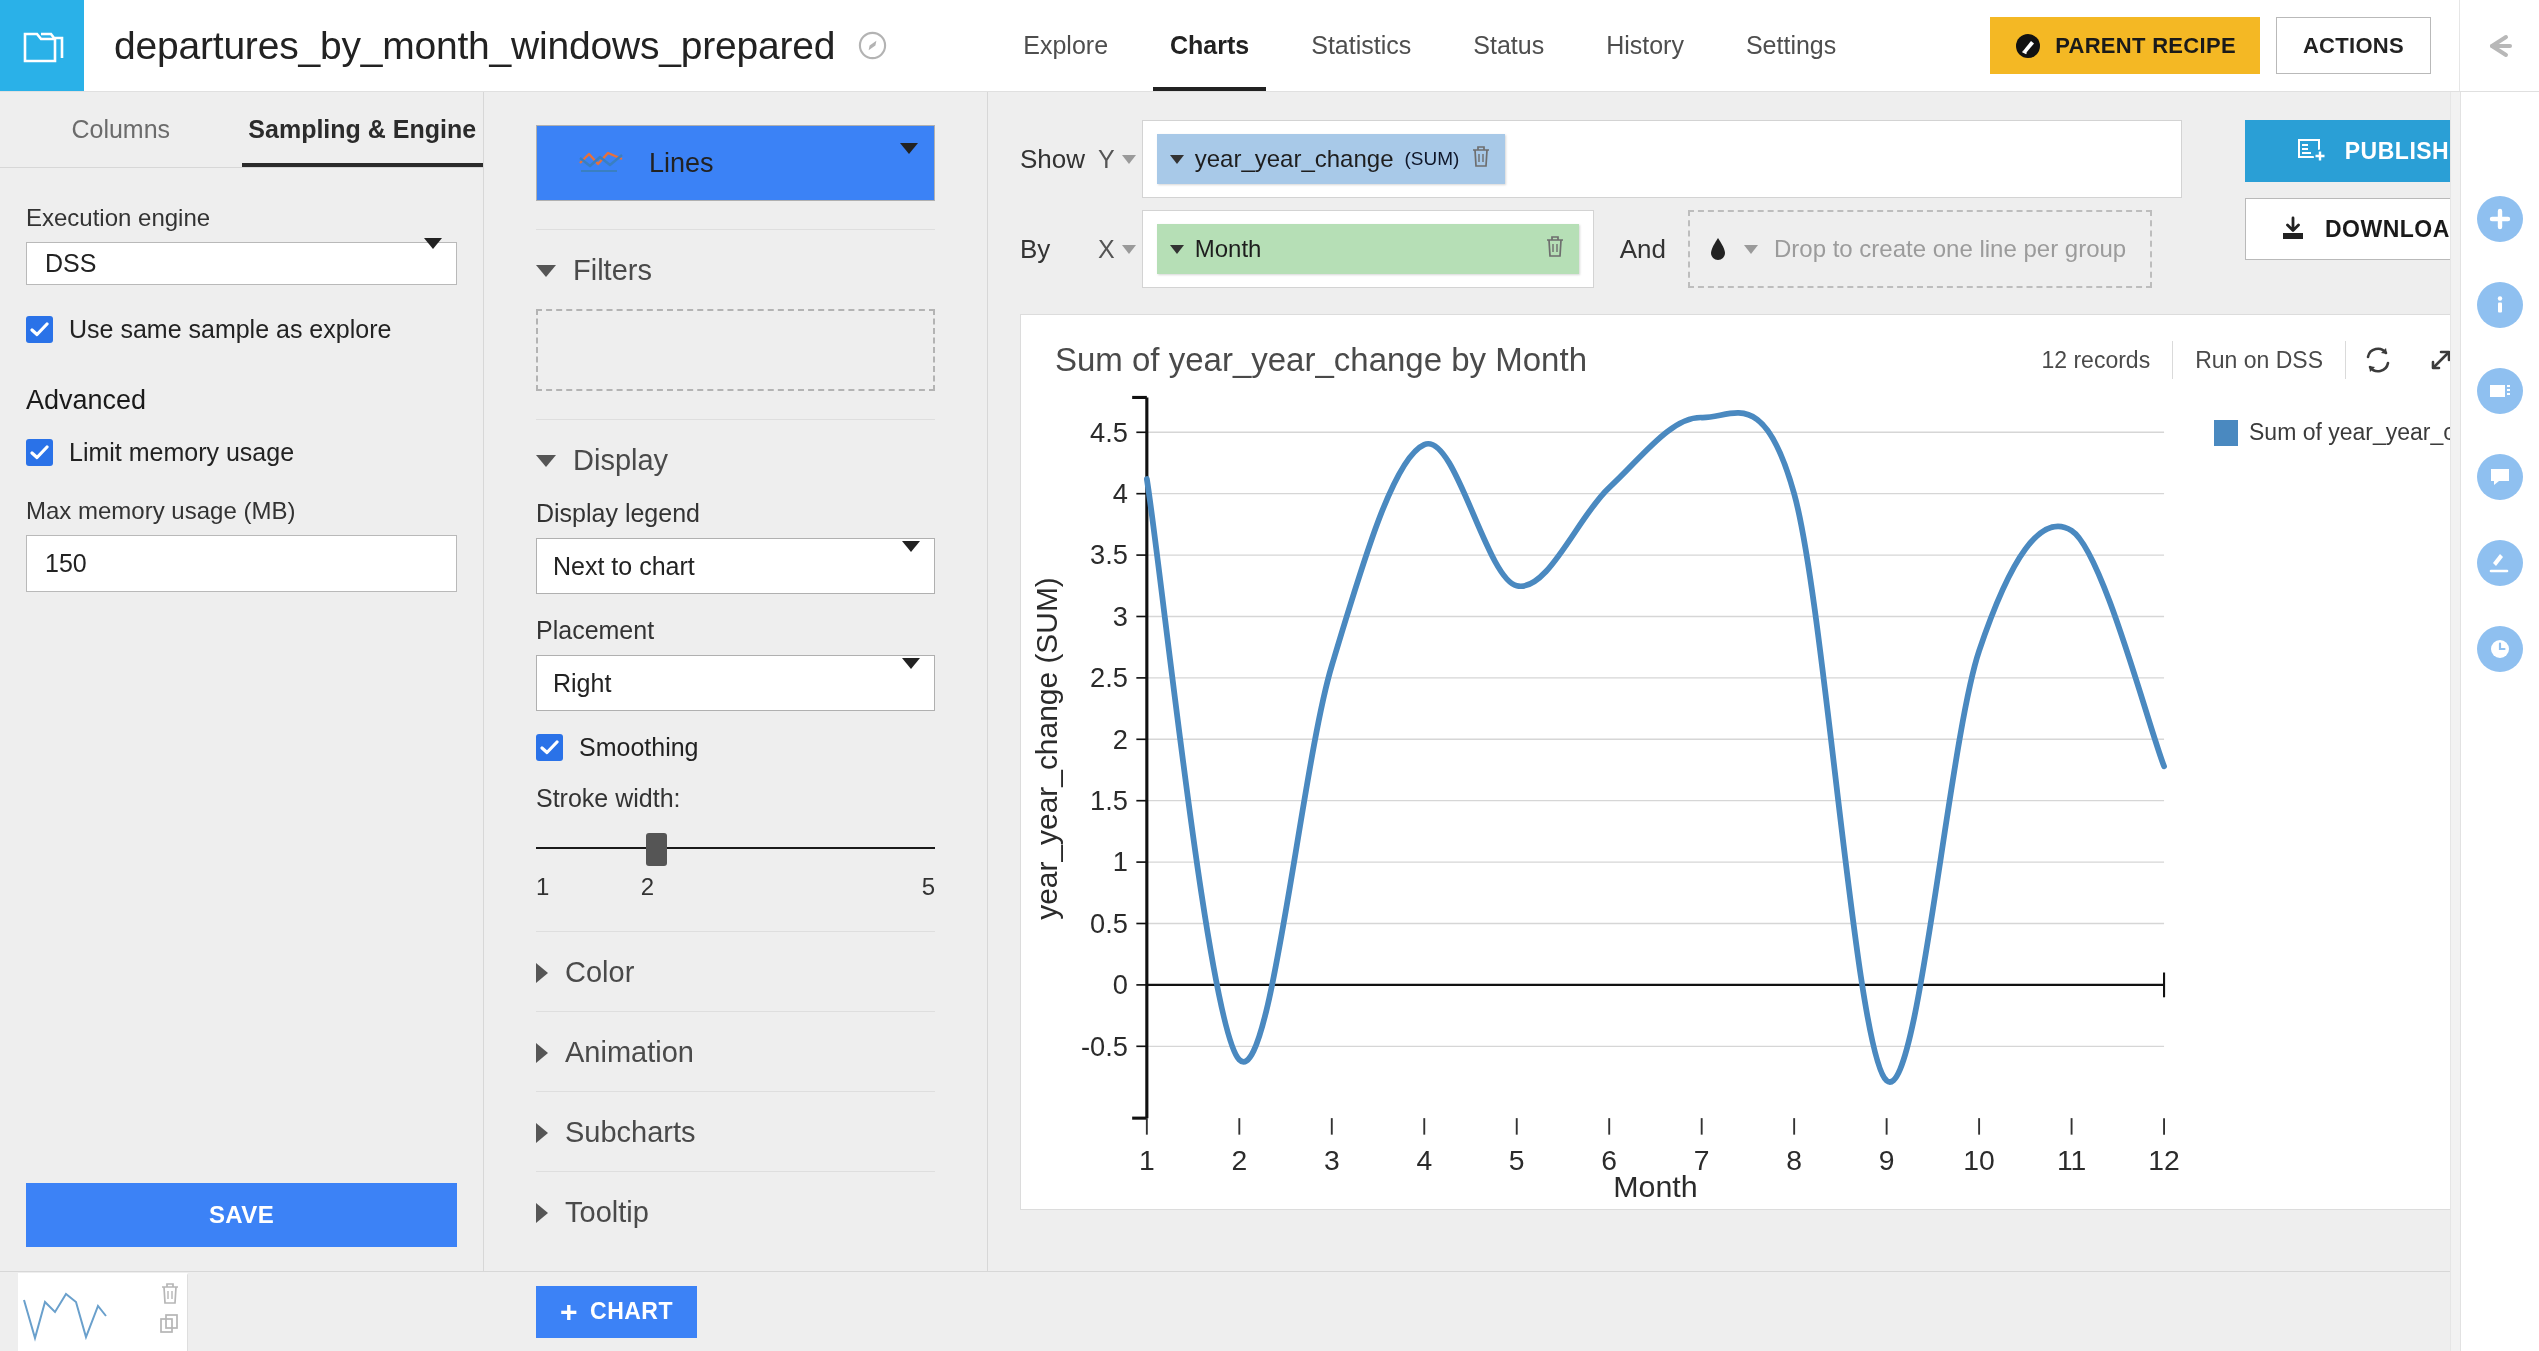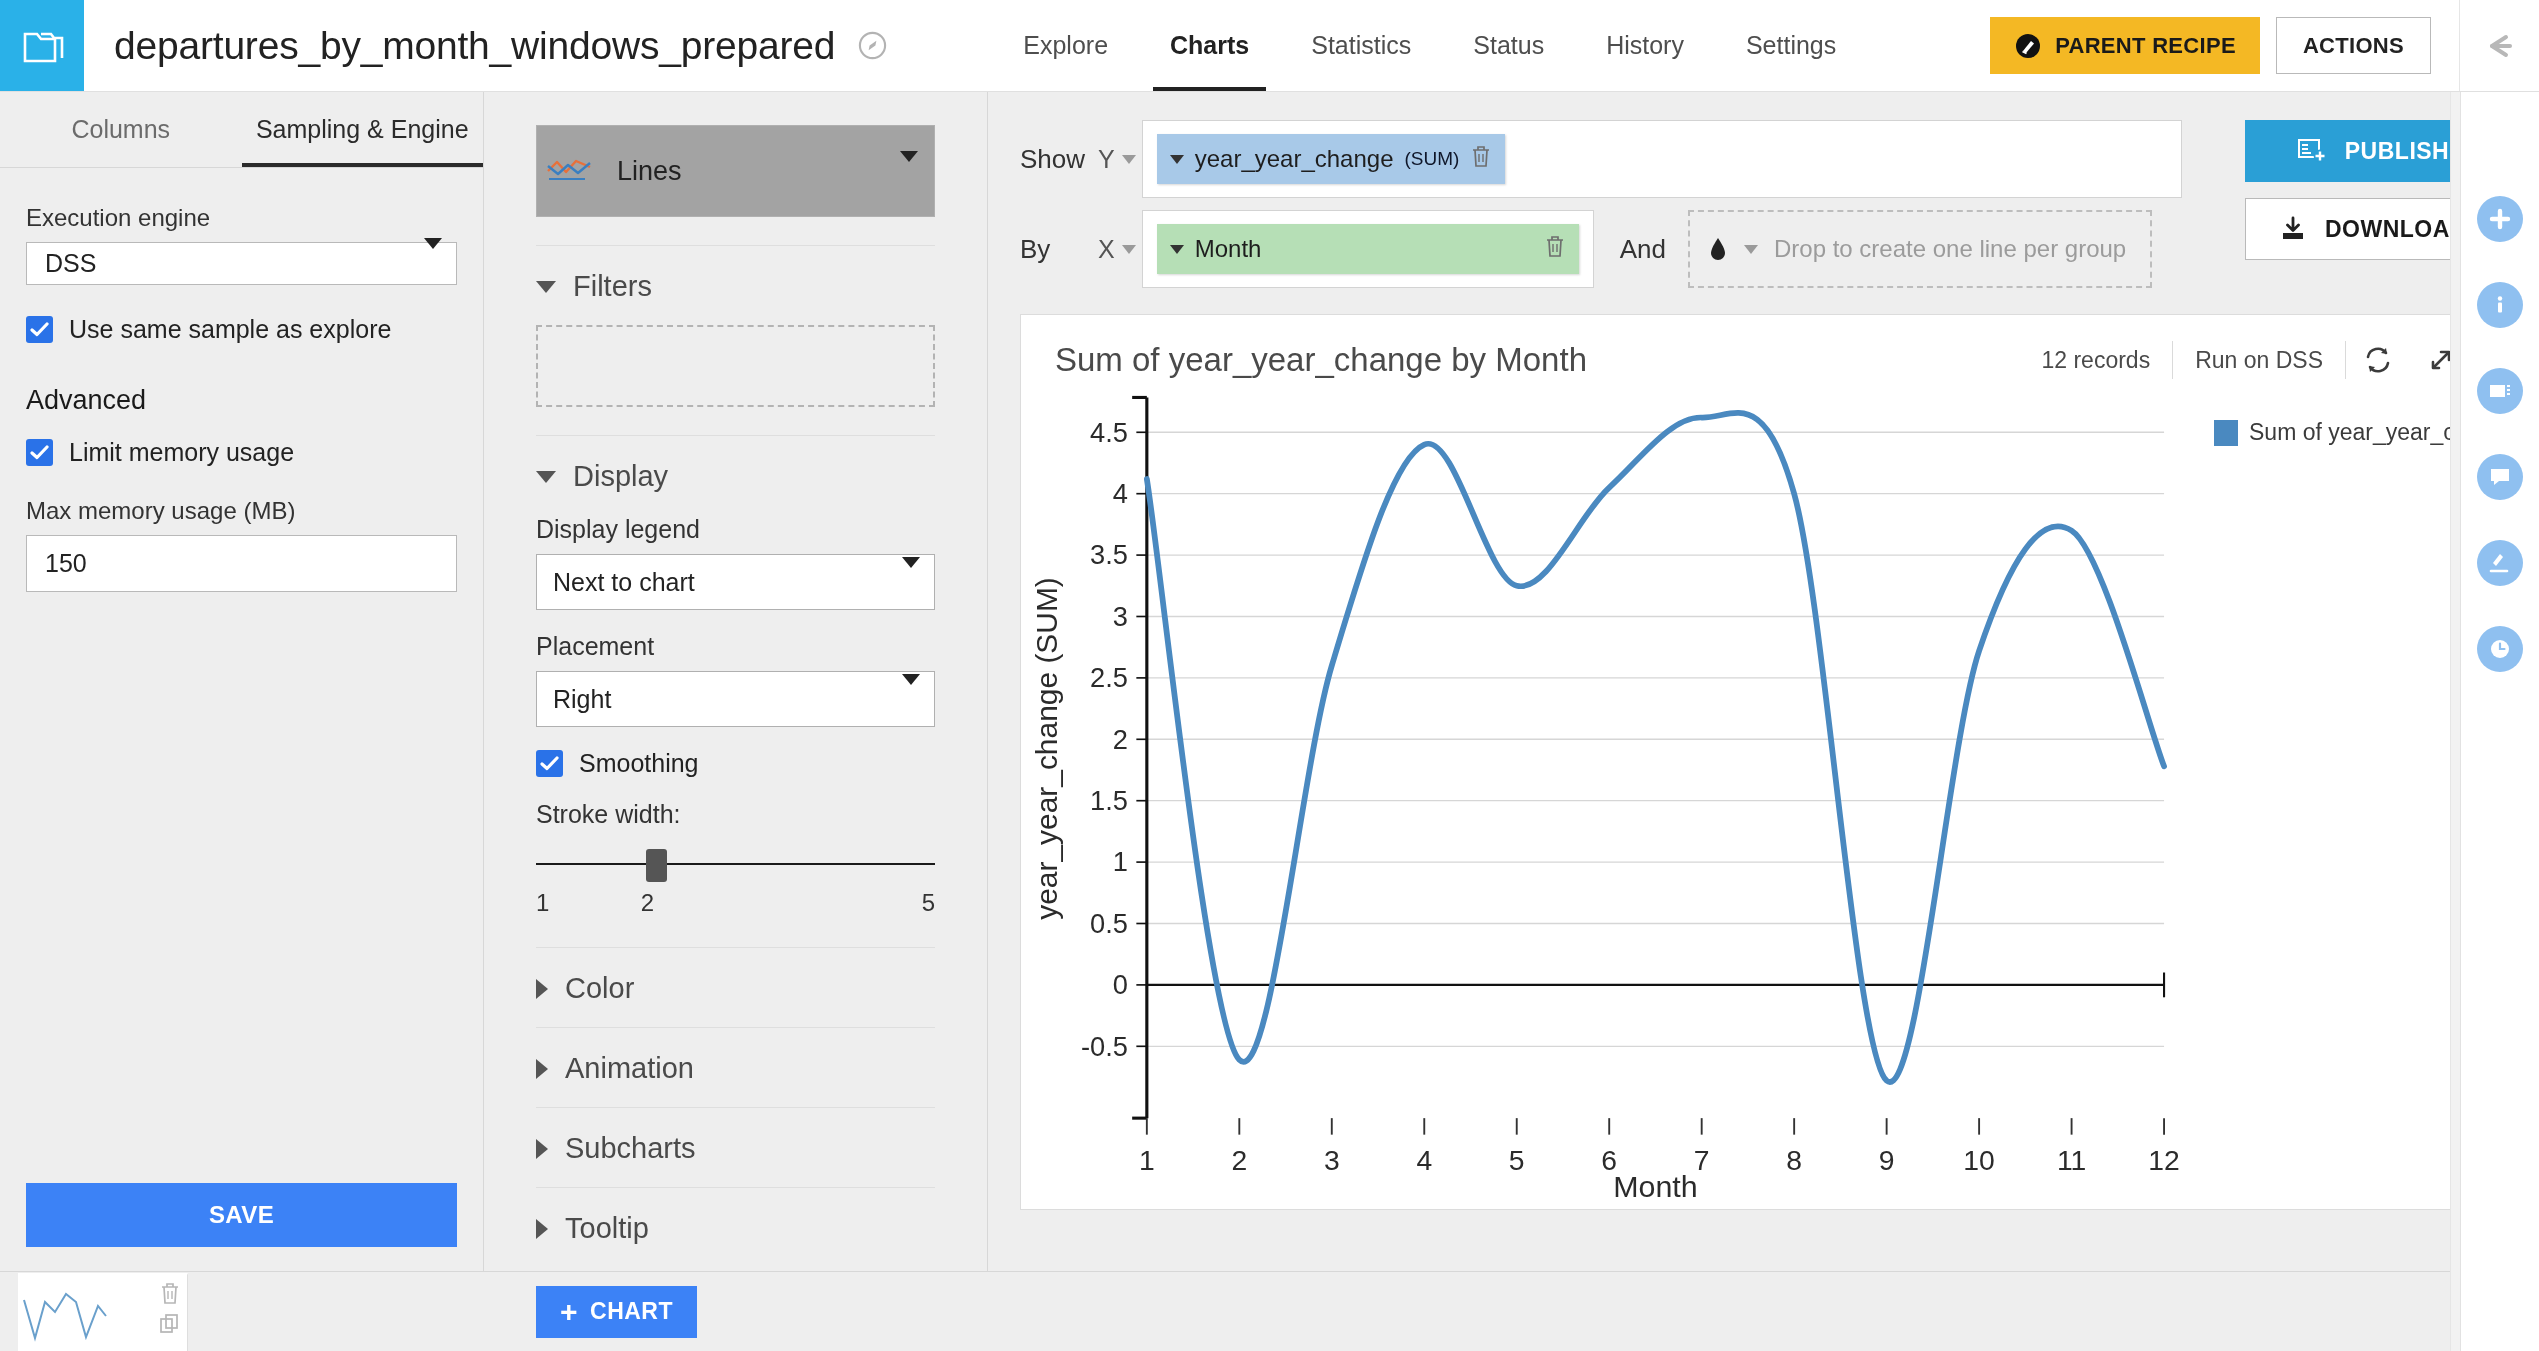--- a/index.html
+++ b/index.html
@@ -56,21 +56,21 @@
   .left-panel {
     width: 484px; flex: 0 0 484px; background: #eeeeee;
     border-right: 1px solid #d7d7d7; display: flex; flex-direction: column;
     position: relative;
   }
   .lp-tabs { display: flex; height: 76px; flex: 0 0 76px; border-bottom: 1px solid #d7d7d7; }
   .lp-tab {
     flex: 1 1 0; display: flex; align-items: center; justify-content: center;
     font-size: 25px; color: #6b6b6b; position: relative; cursor: pointer;
   }
-  .lp-tab.active { color: #2b2b2b; font-weight: 400; }
+  .lp-tab.active { color: #2b2b2b; font-weight: 700; }
   .lp-tab.active::after {
     content: ""; position: absolute; left: 0; right: 0; bottom: 0; height: 4px; background: #2b2b2b;
   }
   .lp-content { padding: 36px 26px 0 26px; flex: 1 1 auto; overflow: hidden; }
   .field-label { font-size: 24px; color: #333; margin-bottom: 10px; }
   .select-box {
     height: 43px; background: #fff; border: 1px solid #b9b9b9;
     display: flex; align-items: center; padding: 0 14px 0 18px;
     font-size: 25px; color: #222; cursor: pointer; position: relative;
   }
@@ -99,22 +99,22 @@
   }
   .lp-note { font-size: 22px; color: #555; line-height: 1.38; margin-top: 12px; }
 
   
   .cfg-panel {
     width: 504px; flex: 0 0 504px; background: #eeeeee;
     border-right: 1px solid #d7d7d7; display: flex; flex-direction: column; position: relative;
   }
   .cfg-scroll { flex: 1 1 auto; padding: 33px 52px 0 52px; overflow: hidden; }
   .chart-type-select {
-    height: 92px; background: #a3a3a3; border: 1px solid #b0b0b0;
-    display: flex; align-items: center; padding: 0 16px 0 8px; cursor: pointer;
+    height: 76px; background: #3b82f6; border: 1px solid #b0b0b0;
+    display: flex; align-items: center; padding: 0 16px 0 40px; cursor: pointer;
   }
   .chart-type-select .ct-label { font-size: 27px; color: #222; margin-left: 24px; }
   .divider { height: 1px; background: #dedede; margin: 28px 0 0 0; }
   .accordion {
     display: flex; align-items: center; gap: 17px; padding: 24px 0 22px 0; cursor: pointer;
   }
   .acc-title { font-size: 29px; color: #4a4a4a; }
   .tri-down { width: 0; height: 0; border-left: 10px solid transparent; border-right: 10px solid transparent; border-top: 12px solid #555; }
   .tri-right { width: 0; height: 0; border-top: 10px solid transparent; border-bottom: 10px solid transparent; border-left: 12px solid #555; }
   .dropzone-empty {

